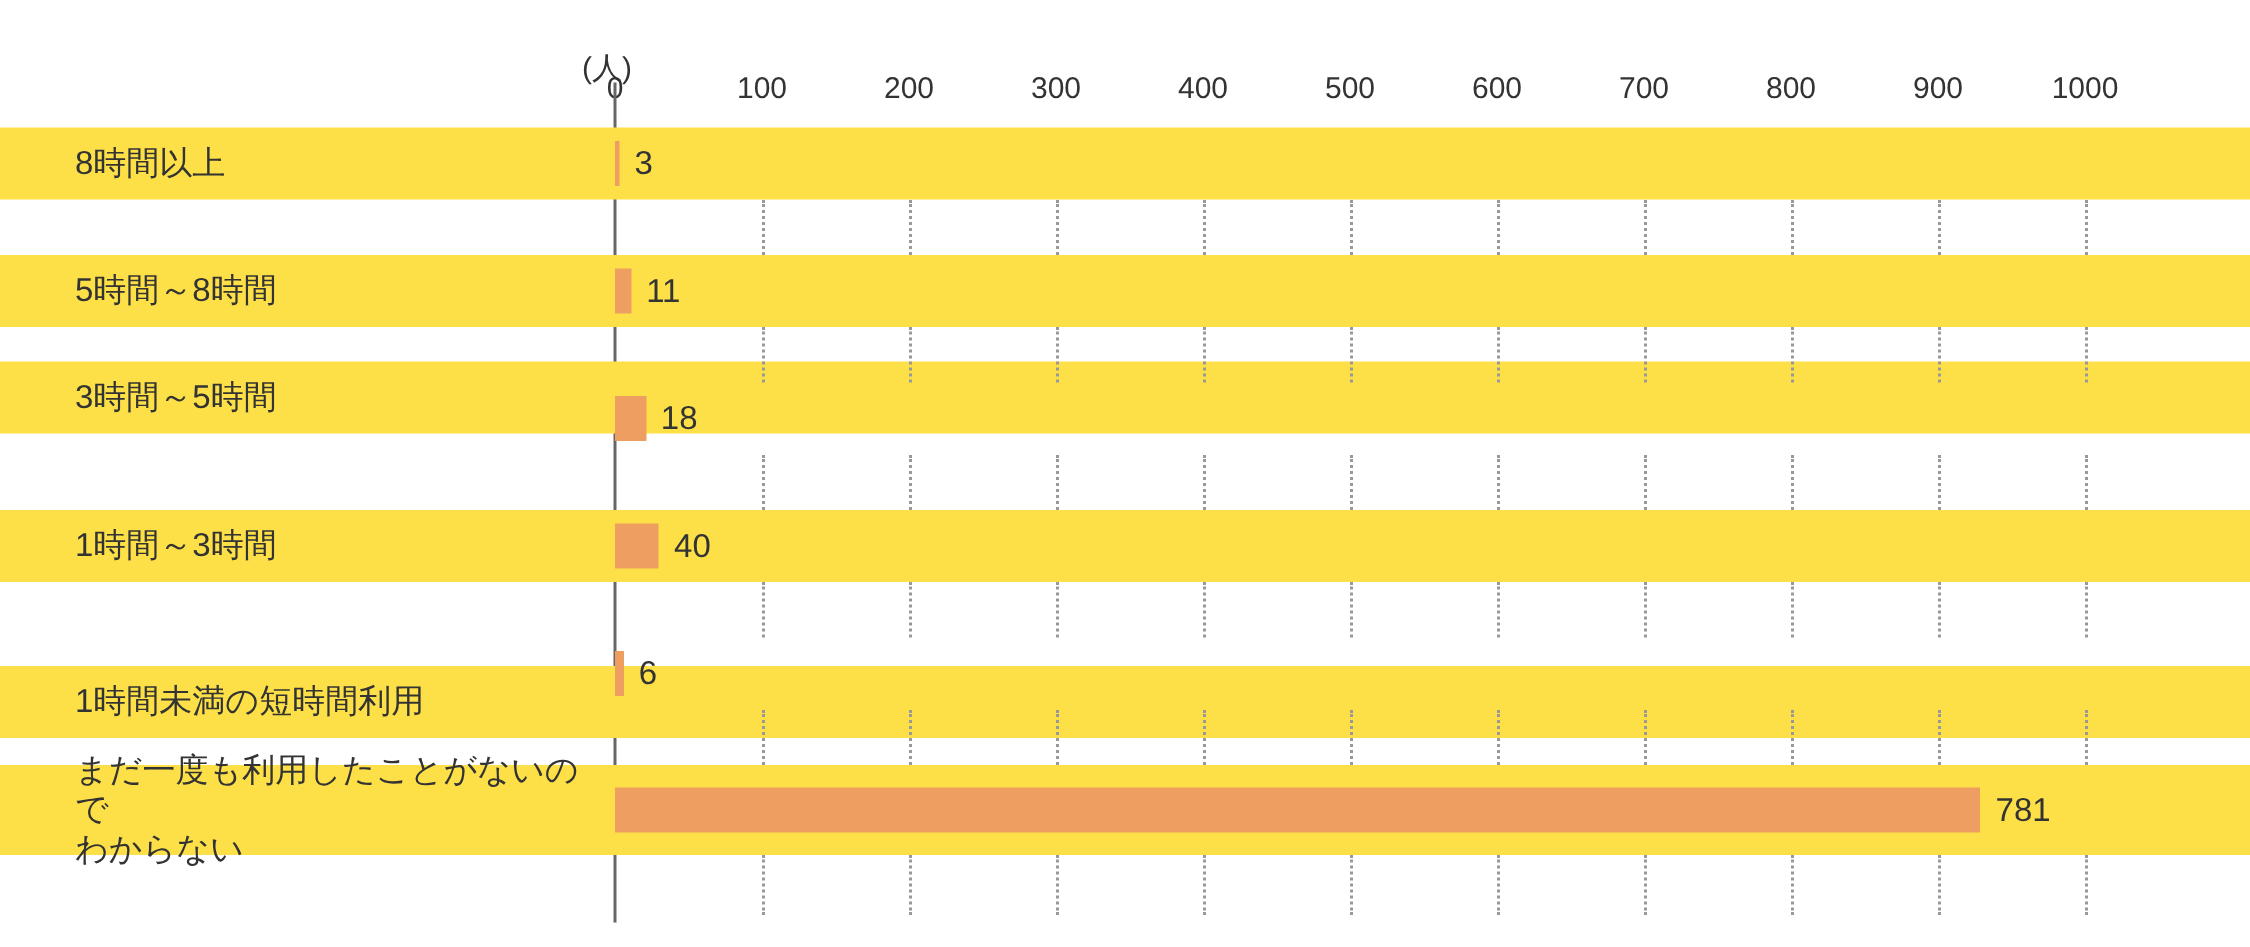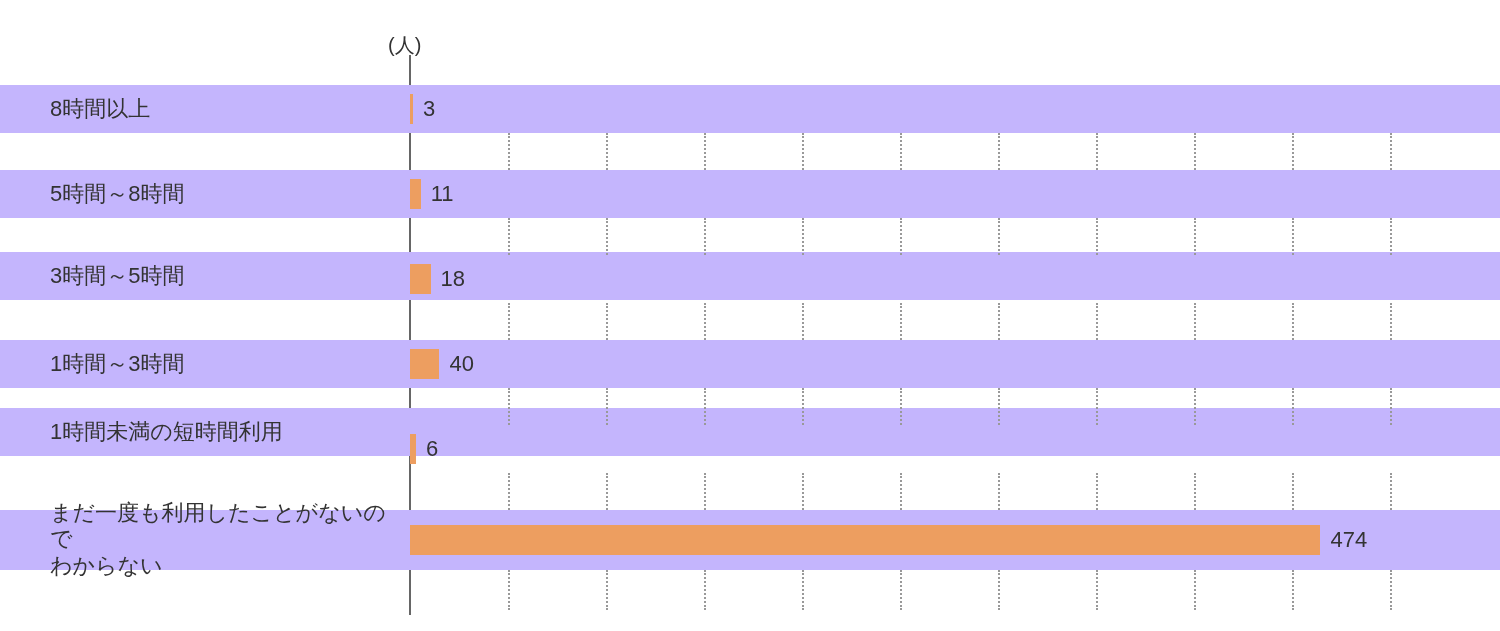--- a/index.html
+++ b/index.html
@@ -44,21 +44,21 @@
     top: 55px;
     width: 2px;
     height: 560px;
     background: #666;
   }
   .row {
     position: absolute;
     left: 0;
     width: 100%;
     height: 48px;
-    background: #c4b5fd;
+    background: #fde047;
   }
   .row .cat-label {
     position: absolute;
     left: 50px;
     right: 1100px;
     top: 50%;
     transform: translateY(-50%);
     font-size: 22px;
     color: #333;
     line-height: 1.2;
@@ -81,37 +81,50 @@
     white-space: nowrap;
   }
 </style>
 </head>
 <body>
 
 <div class="chart">
 
   <div class="unit-label" style="left:388px; top:32px;">(人)</div>
 
+  <div class="axis-ticks" id="axis-ticks">
+      <div class="tick-label" style="left: 0px;">0</div>
+      <div class="tick-label" style="left: 98px;">100</div>
+      <div class="tick-label" style="left: 196px;">200</div>
+      <div class="tick-label" style="left: 294px;">300</div>
+      <div class="tick-label" style="left: 392px;">400</div>
+      <div class="tick-label" style="left: 490px;">500</div>
+      <div class="tick-label" style="left: 588px;">600</div>
+      <div class="tick-label" style="left: 686px;">700</div>
+      <div class="tick-label" style="left: 784px;">800</div>
+      <div class="tick-label" style="left: 882px;">900</div>
+      <div class="tick-label" style="left: 980px;">1000</div>
+    </div>
 
   <div class="y-axis-line"></div>
 
   <div id="rows-layer">
       <div class="row" style="top: 85px; height: 48px;">
         <div class="cat-label">8時間以上</div>
       </div>
       <div class="row" style="top: 170px; height: 48px;">
         <div class="cat-label">5時間～8時間</div>
       </div>
-      <div class="row" style="top: 252px; height: 48px;">
+      <div class="row" style="top: 241px; height: 48px;">
         <div class="cat-label">3時間～5時間</div>
       </div>
       <div class="row" style="top: 340px; height: 48px;">
         <div class="cat-label">1時間～3時間</div>
       </div>
-      <div class="row" style="top: 408px; height: 48px;">
+      <div class="row" style="top: 444px; height: 48px;">
         <div class="cat-label">1時間未満の短時間利用</div>
       </div>
       <div class="row tall" style="top: 510px; height: 60px;">
         <div class="cat-label">まだ一度も利用したことがないので
 わからない</div>
       </div>
     </div>
 
   <div id="grid-layer">
       <div style="position: absolute; left: 508px; top: 133px; width: 0px; height: 37px; border-left: 2px dotted rgb(153, 153, 153);"></div>
@@ -181,16 +194,16 @@
       <div class="bar-label" style="left: 422.94px; top: 109px;">3</div>
       <div class="bar" style="left: 410px; top: 194px; width: 10.78px;"></div>
       <div class="bar-label" style="left: 430.78px; top: 194px; text-align: right;">11</div>
       <div class="bar" style="left: 410px; top: 279px; width: 20.58px;"></div>
       <div class="bar-label" style="left: 440.58px; top: 279px;">18</div>
       <div class="bar" style="left: 410px; top: 364px; width: 29.4px;"></div>
       <div class="bar-label" style="left: 449.4px; top: 364px;">40</div>
       <div class="bar" style="left: 410px; top: 449px; width: 5.88px;"></div>
       <div class="bar-label" style="left: 425.88px; top: 449px;">6</div>
       <div class="bar" style="left: 410px; top: 540px; width: 910.42px;"></div>
-      <div class="bar-label" style="left: 1330.42px; top: 540px;">474</div>
+      <div class="bar-label" style="left: 1330.42px; top: 540px;">781</div>
     </div>
 
 </div>
 
 </body></html>

